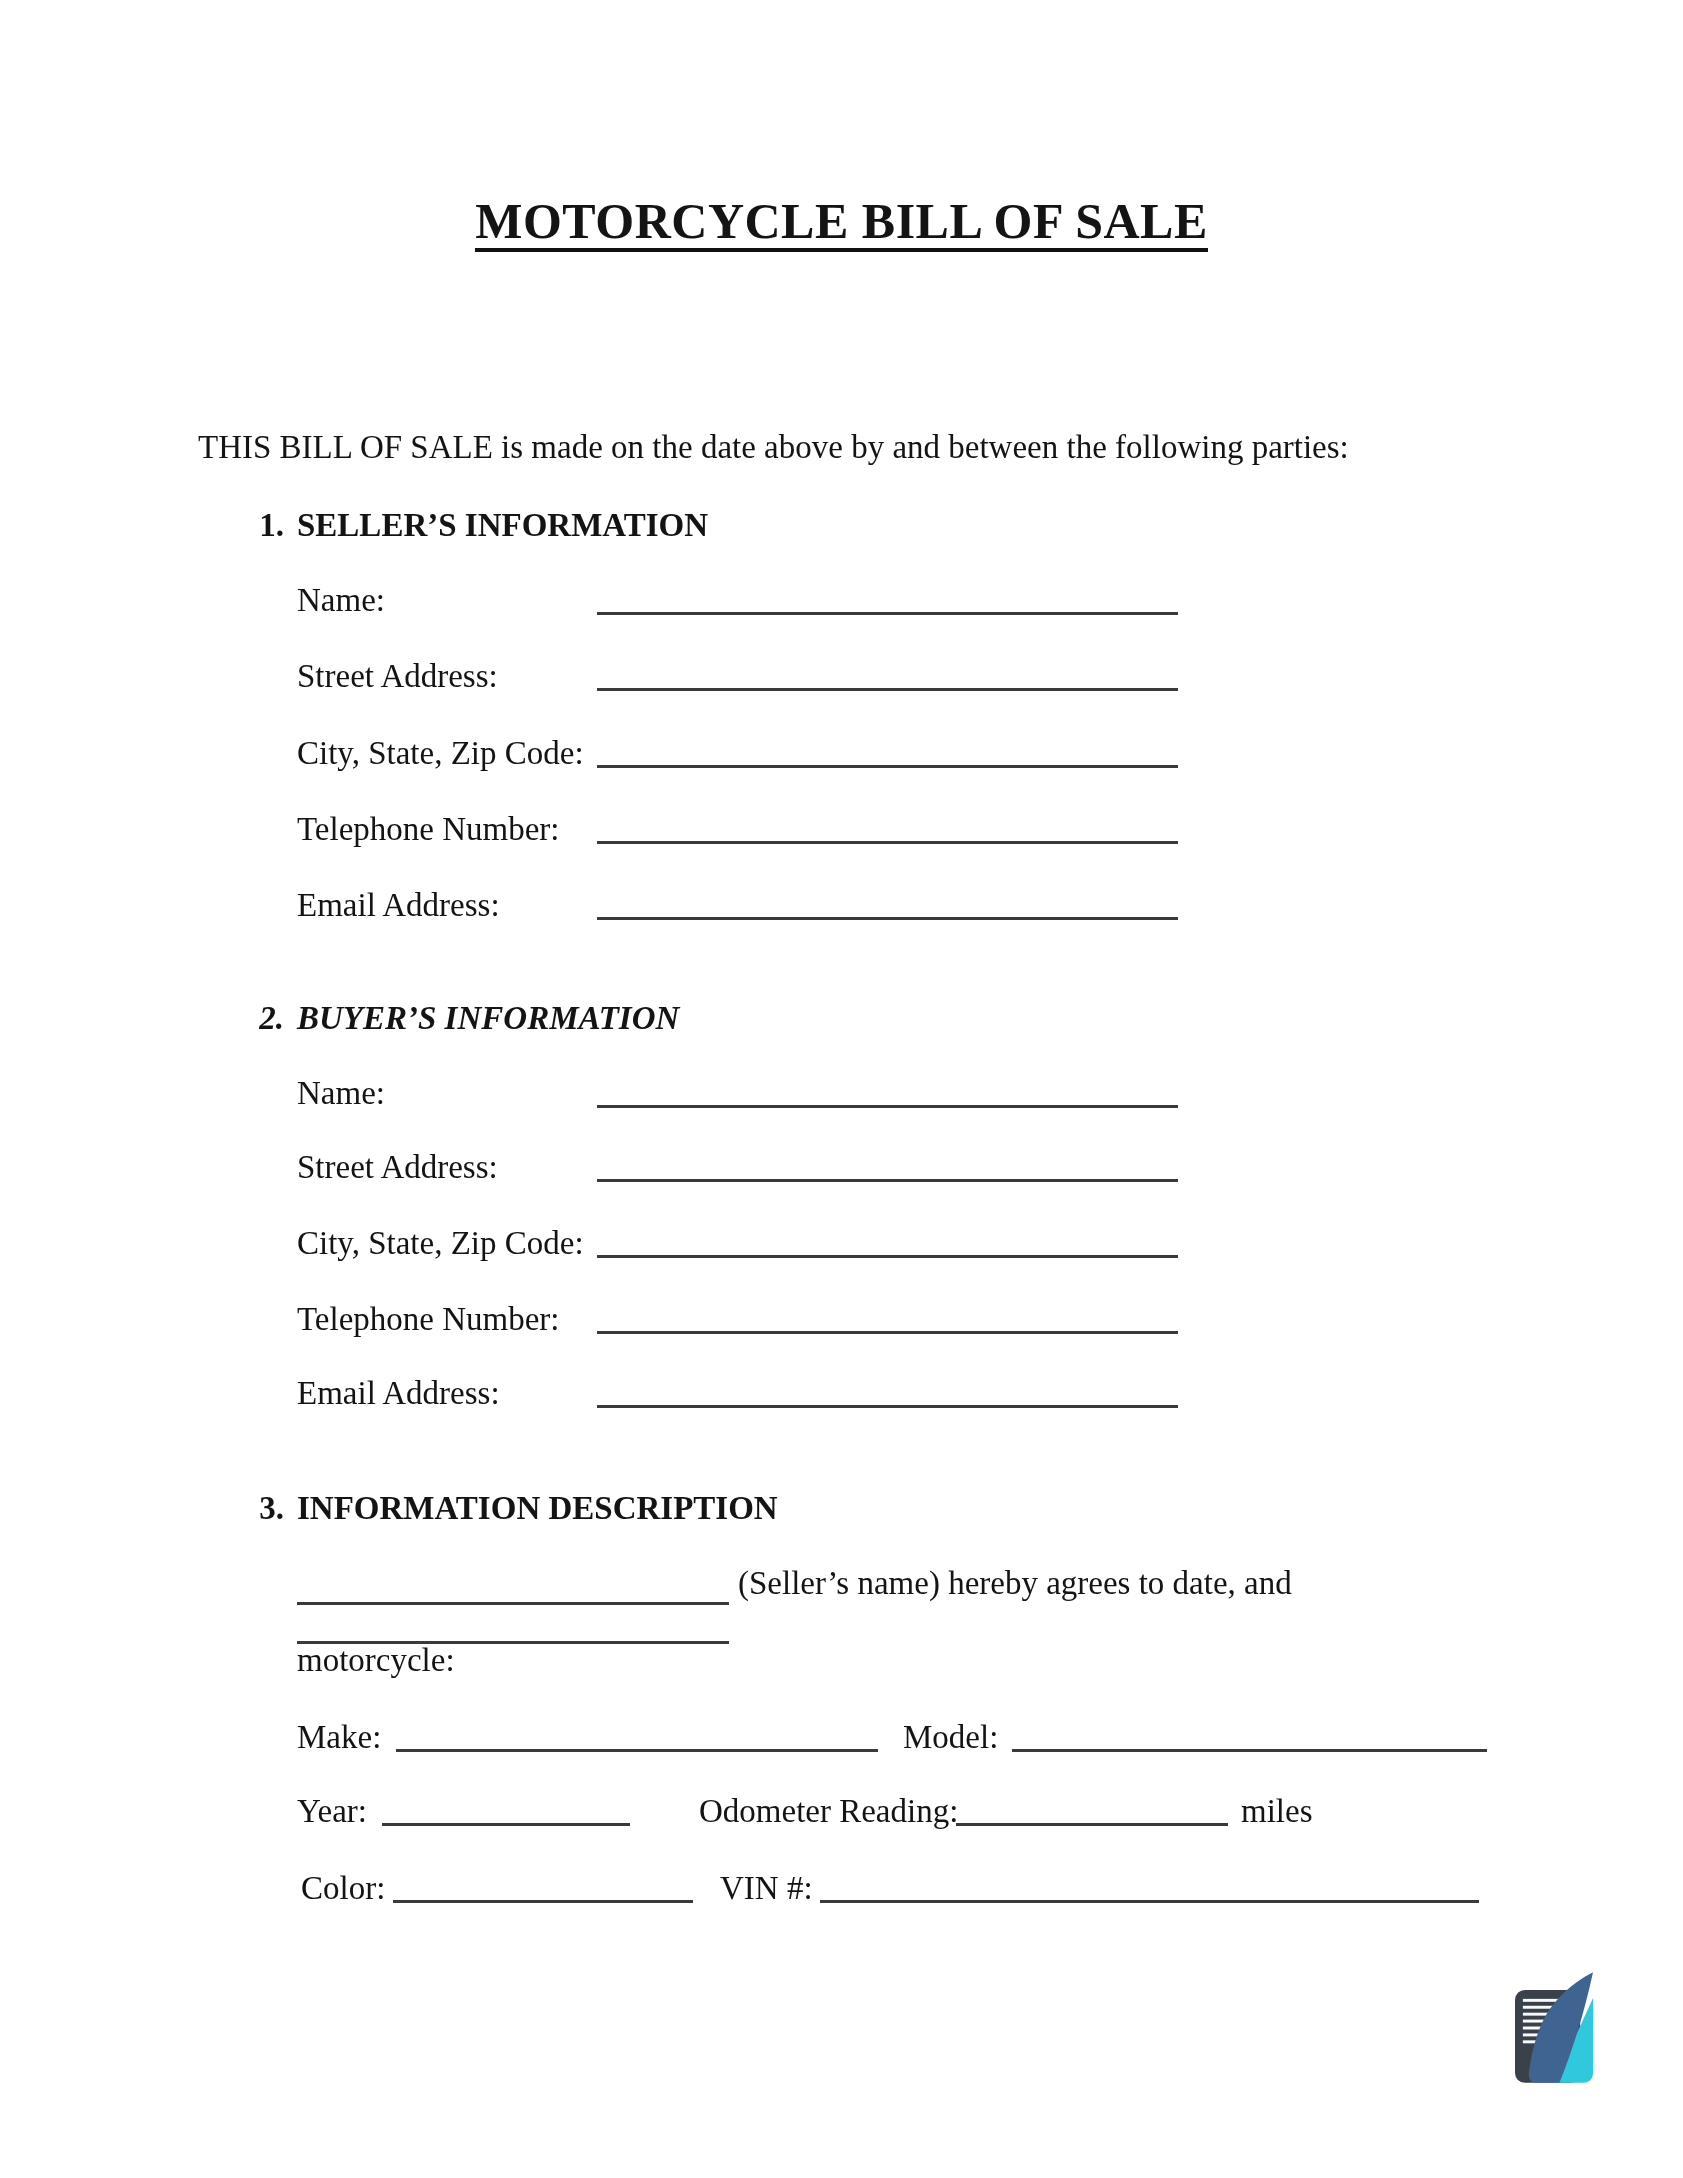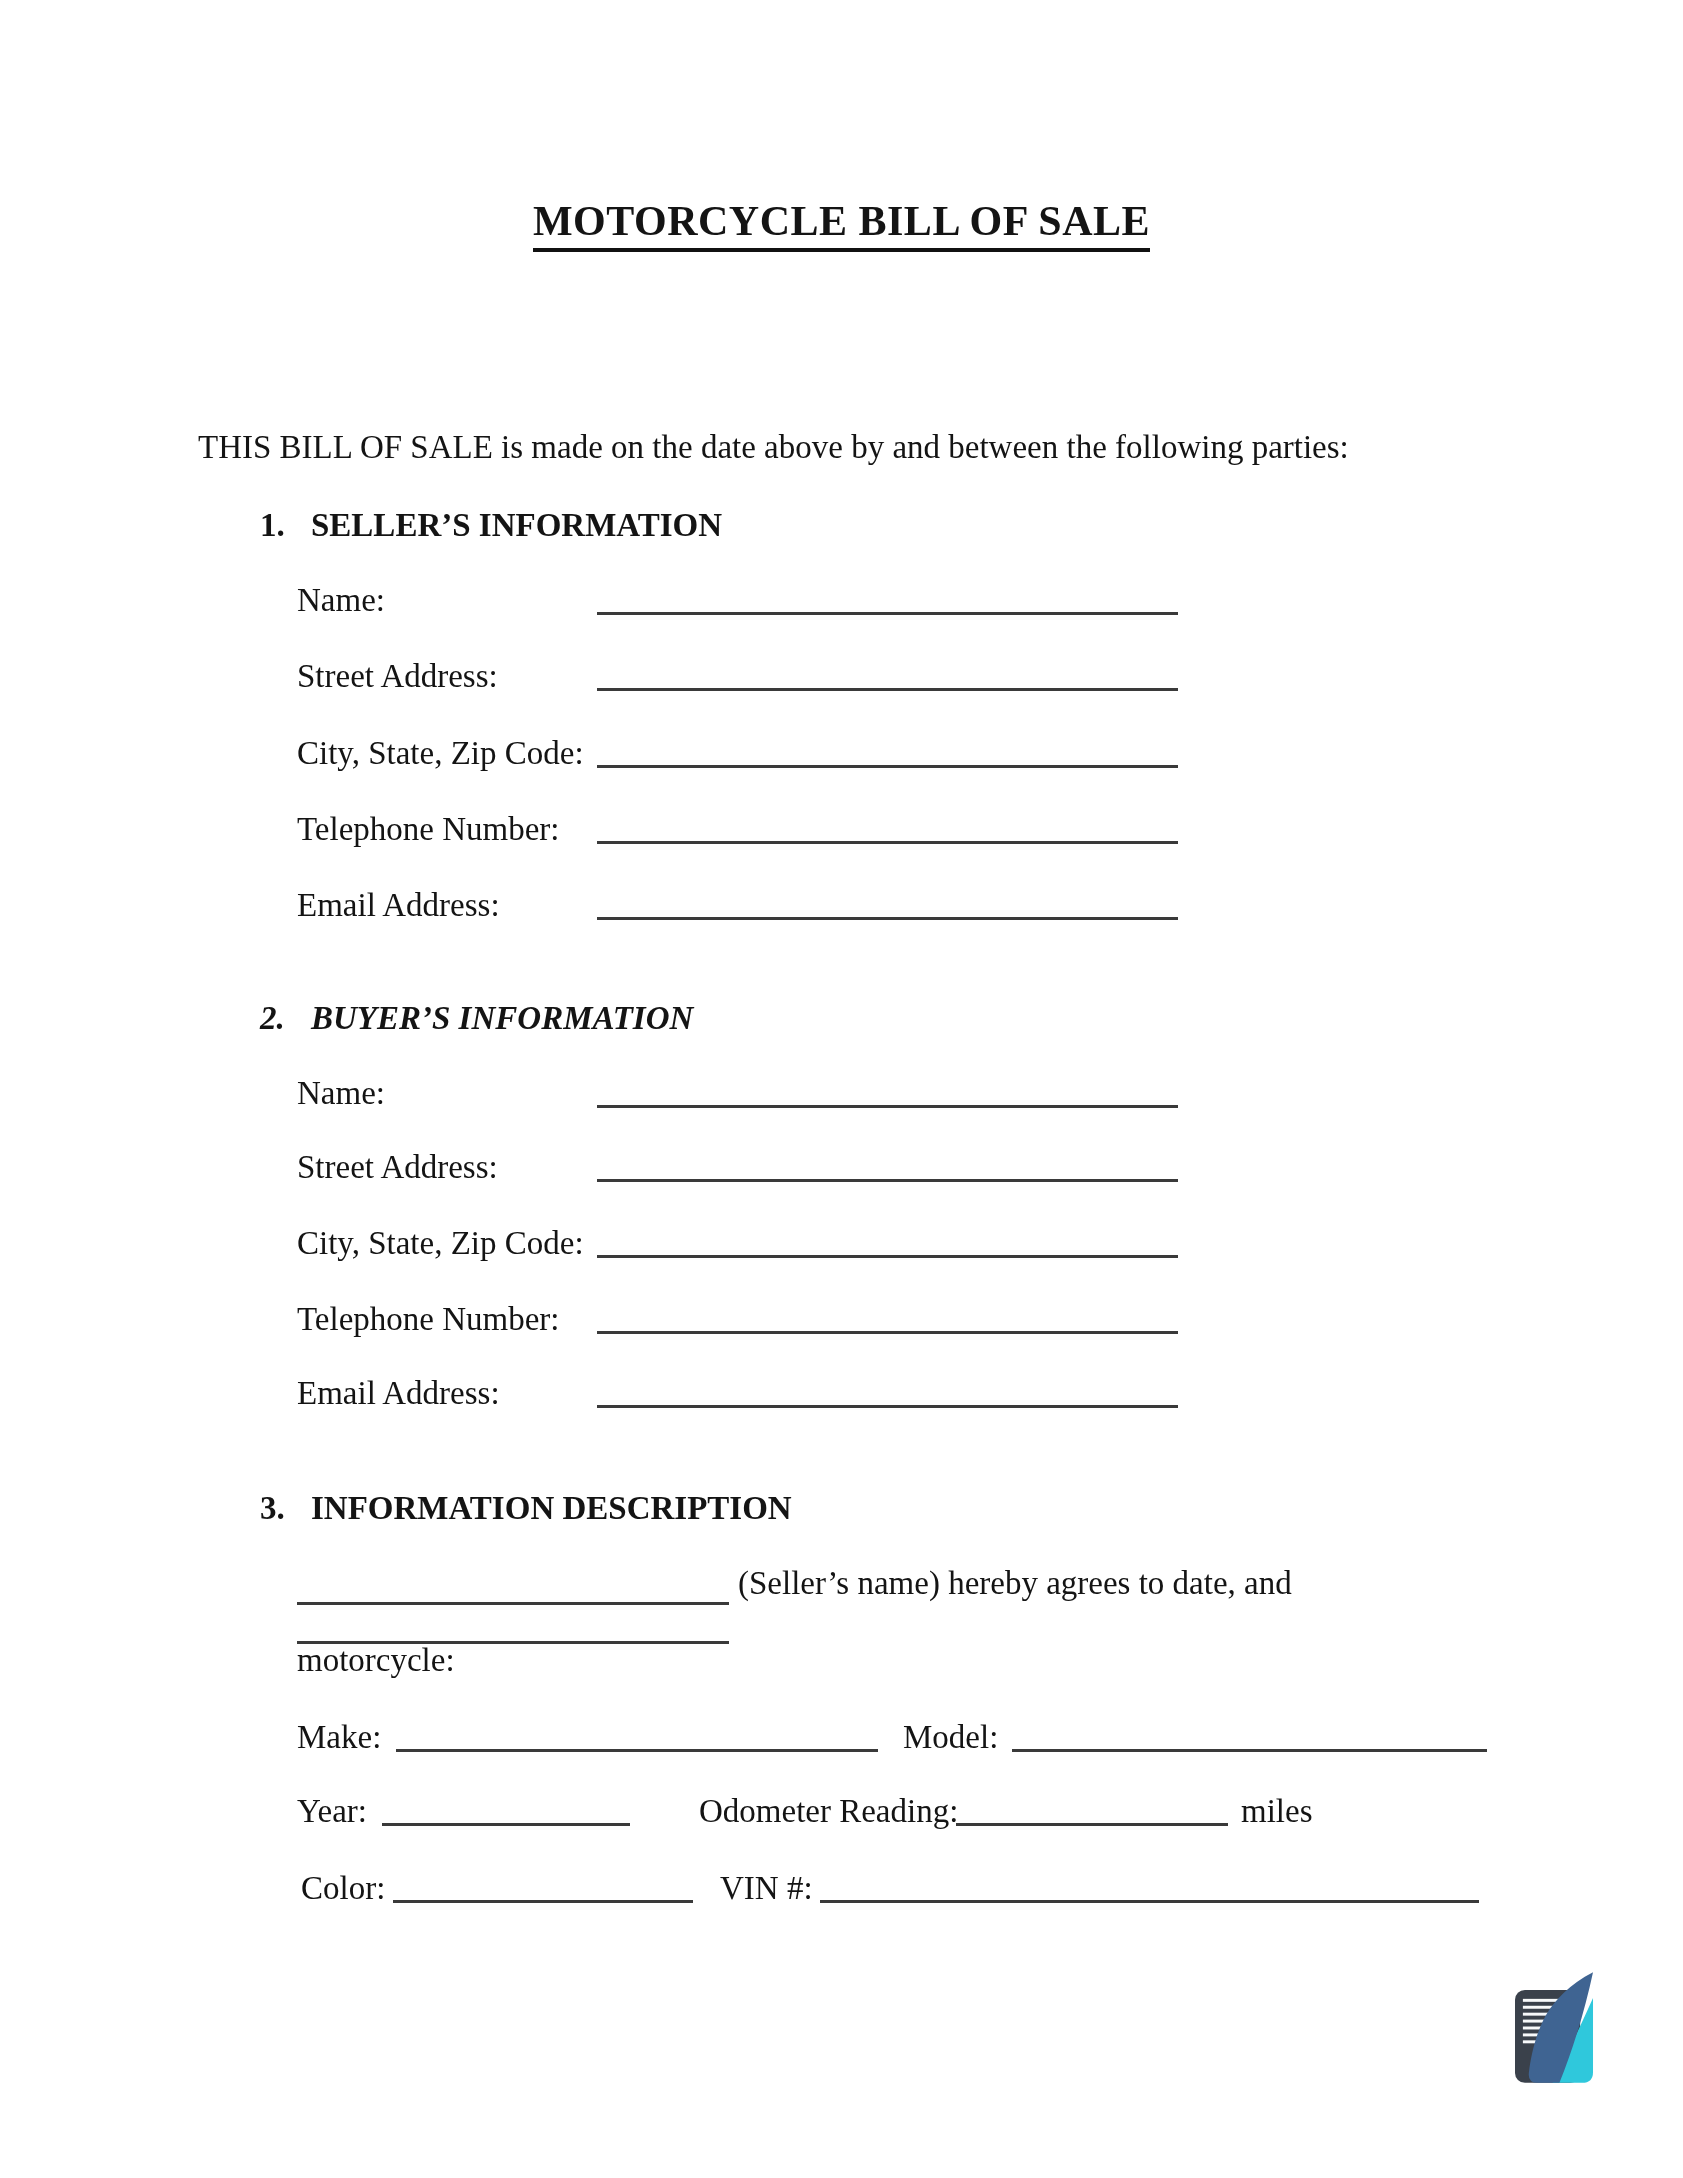--- a/index.html
+++ b/index.html
@@ -9,21 +9,21 @@
     height: 2178px;
     background: #ffffff;
     font-family: "Liberation Serif", "DejaVu Serif", serif;
     font-size: 33px;
     color: #141414;
     overflow: hidden;
   }
   .row { position: absolute; left: 0; white-space: nowrap; line-height: 40px; }
   .title-row { top: 196px; width: 100%; text-align: center; line-height: 50px; }
   .title {
-    font-size: 42px;
+    font-size: 50px;
     font-weight: bold;
     letter-spacing: 0.5px;
     border-bottom: 4px solid #111;
     padding-bottom: 2px;
     display: inline-block;
   }
   .bold { font-weight: bold; }
   
   .blank {
     display: inline-block;
@@ -32,21 +32,21 @@
     vertical-align: -11px;
   }
   .abs-blank {
     position: absolute;
     height: 0px;
     border-bottom: 3px solid #3a3a3a;
   }
   
   .sec-num { display: inline-block; width: 51px; font-weight: bold; }
   .sec-head { font-weight: bold; }
-  .heading-row { left: 260px; }
+  .heading-row { left: 246px; text-align: center; }
   .field-row { left: 297px; width: 1089px; }
   .field-row .abs-blank { left: 300px; width: 581px; top: 32px; }
   .para-row { left: 297px; }
   .spec-row { left: 297px; width: 1287px; }
   .spec-item { position: absolute; top: 0; }
   .logo {
     position: absolute;
     left: 1515px;
     top: 1972px;
     width: 79px;

